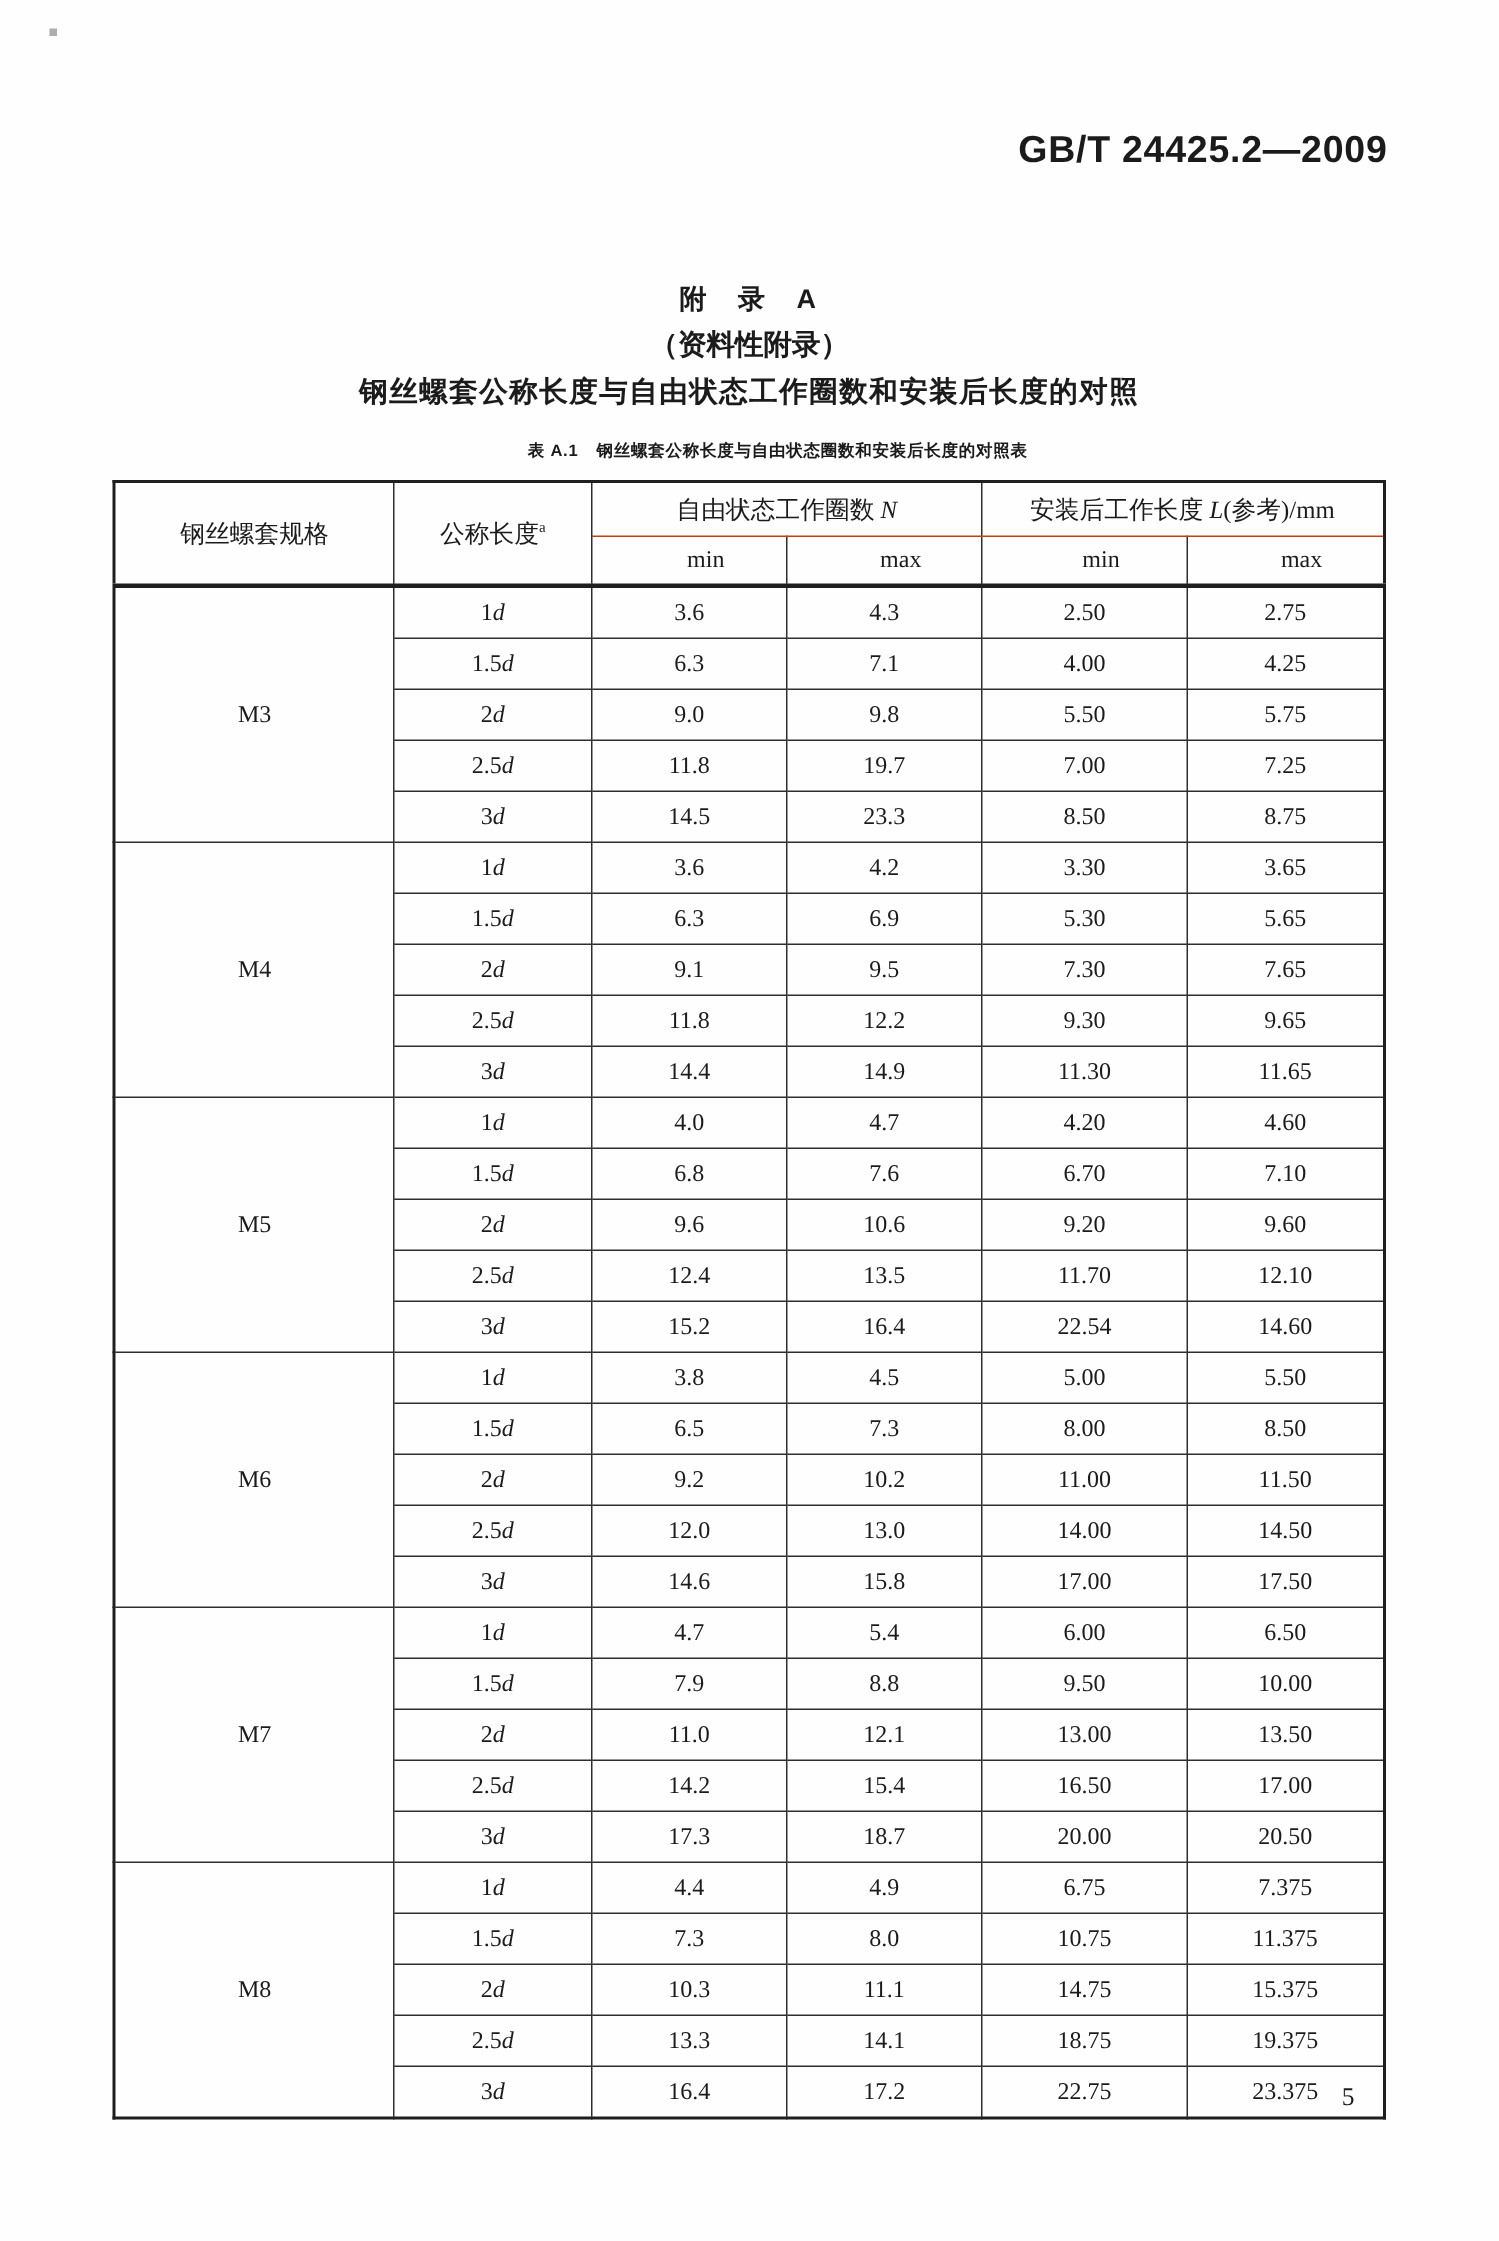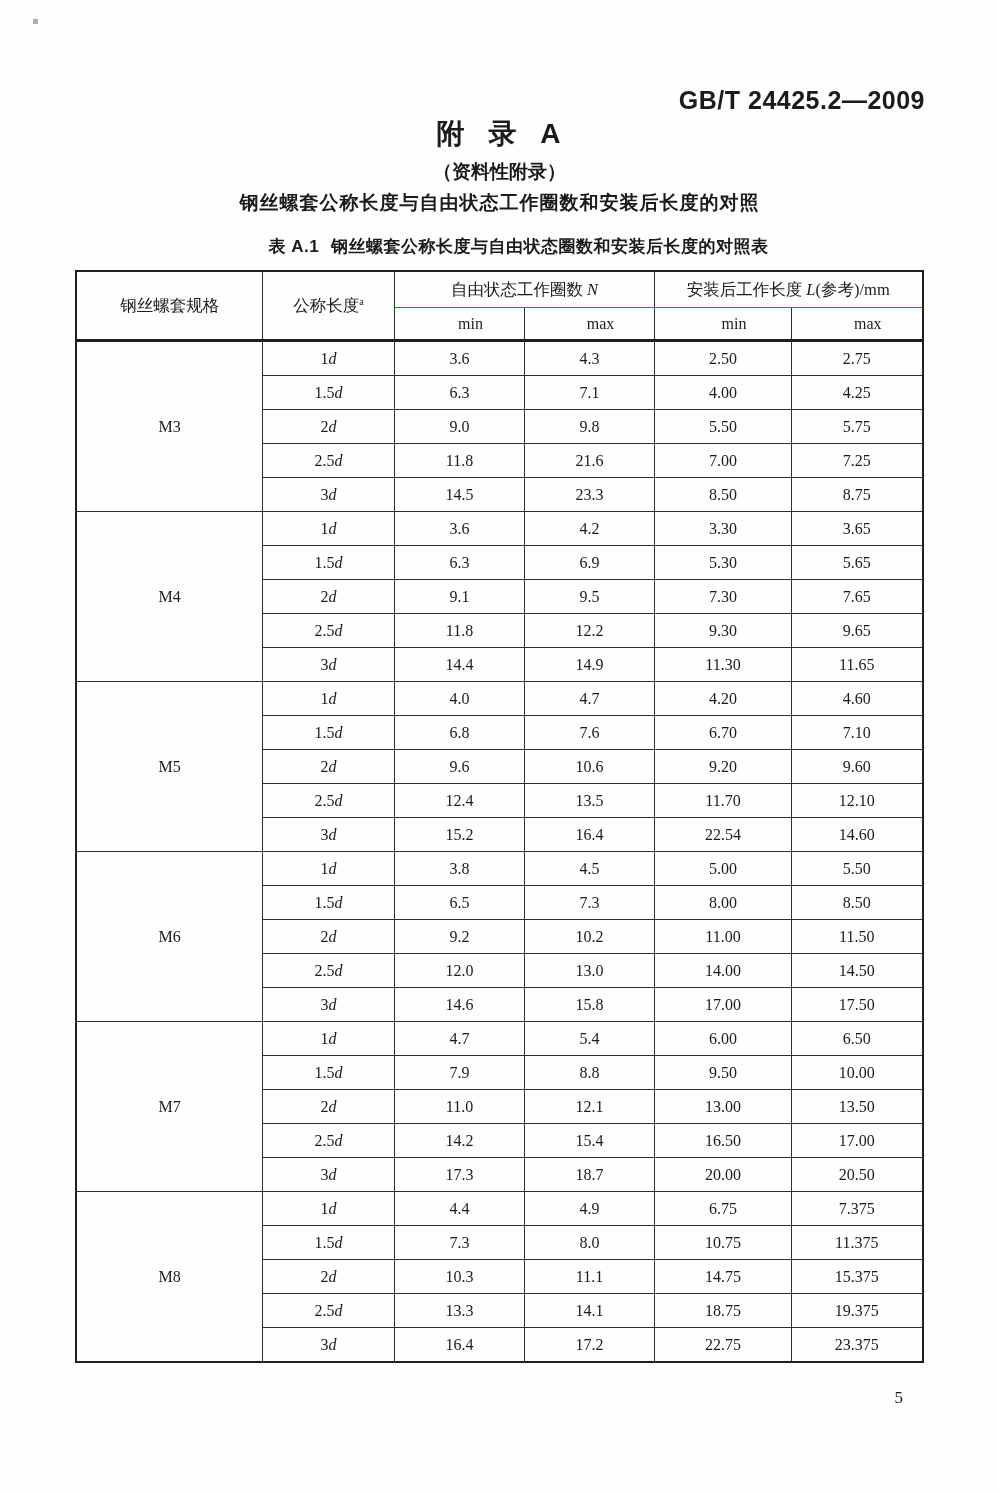--- a/index.html
+++ b/index.html
@@ -18,24 +18,25 @@
   .doc-header {
     padding-top: 86px;
     padding-right: 74px;
     text-align: right;
     font-family: "Liberation Sans", "DejaVu Sans", sans-serif;
     font-weight: bold;
     font-size: 25px;
     letter-spacing: .5px;
   }
   .appendix-title {
+    margin-top: 72px;
     text-align: center;
     font-family: "Liberation Sans", "DejaVu Sans", sans-serif;
     font-weight: bold;
-    font-size: 28px;
+    font-size: 18px;
     word-spacing: 12px;
     letter-spacing: 2px;
   }
   .appendix-note {
     margin-top: 6px;
     text-align: center;
     font-family: "Liberation Sans", "DejaVu Sans", sans-serif;
     font-weight: bold;
     font-size: 19px;
   }
@@ -45,21 +46,21 @@
     font-family: Liberation Mono, monospace;
     font-weight: bold;
     font-size: 19px;
     letter-spacing: 1px;
   }
   .table-caption {
     margin-top: 19px;
     text-align: center;
     font-family: "Liberation Sans", "DejaVu Sans", sans-serif;
     font-weight: bold;
-    font-size: 17px;
+    font-size: 11px;
     letter-spacing: .5px;
     padding-left: 38px;
   }
   .caption-label { margin-right: 12px; }
   table.spec-table {
     margin: 12px auto 0 auto;
     width: 846px;
     border-collapse: collapse;
     table-layout: fixed;
     border: 2px solid #1f1f1f;
@@ -149,21 +150,21 @@
       <tr>
         <td>2<i>d</i></td>
         <td>9.0</td>
         <td>9.8</td>
         <td>5.50</td>
         <td>5.75</td>
       </tr>
       <tr>
         <td>2.5<i>d</i></td>
         <td>11.8</td>
-        <td>21.6</td>
+        <td>19.7</td>
         <td>7.00</td>
         <td>7.25</td>
       </tr>
       <tr>
         <td>3<i>d</i></td>
         <td>14.5</td>
         <td>23.3</td>
         <td>8.50</td>
         <td>8.75</td>
       </tr>

